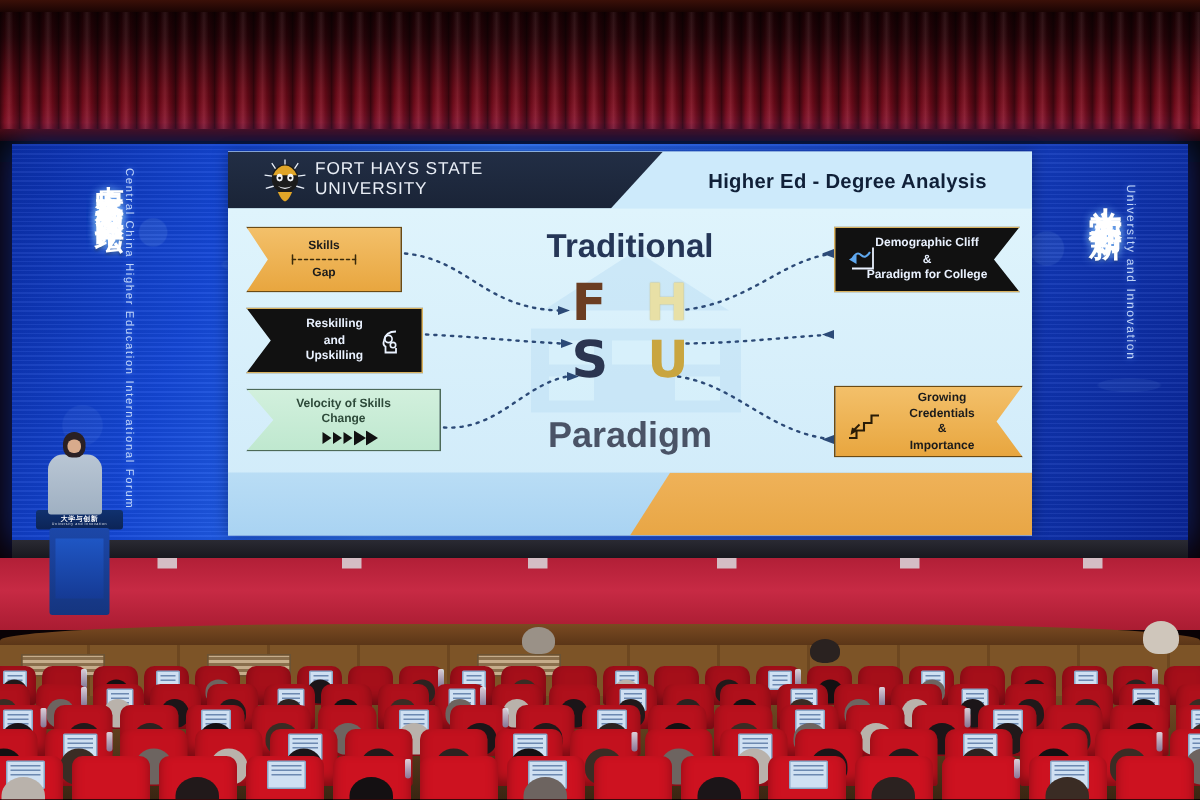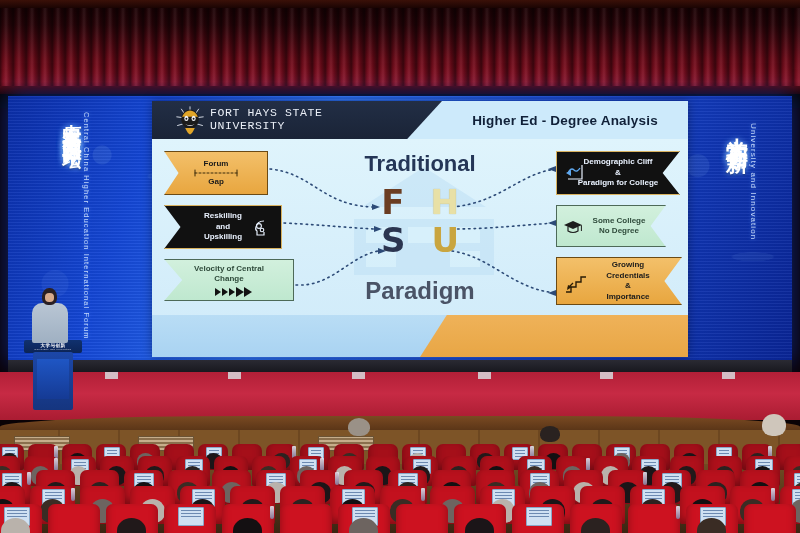--- a/index.html
+++ b/index.html
@@ -60,21 +60,21 @@
     clip-path:polygon(10% 0,100% 0,100% 100%,0 100%);}
 
   
   .slide-header{position:absolute;left:0;top:0;width:536px;height:38px;
     background:#cdeafb;}
   .hdr-dark{position:absolute;left:0;top:0;width:290px;height:38px;
     background:linear-gradient(180deg,#222e45,#1a2437);
     clip-path:polygon(0 0,100% 0,88% 100%,0 100%);}
   .fhsu-logo{position:absolute;left:22px;top:3px;width:32px;height:32px;}
   .fhsu-name{position:absolute;left:58px;top:6px;color:#e9eef6;
-    font-family:Liberation Mono, monospace;font-size:11.5px;line-height:12.5px;
+    font-family:Liberation Sans, sans-serif;font-size:11.5px;line-height:12.5px;
     letter-spacing:.6px;}
   .hdr-title{position:absolute;left:290px;top:0;width:246px;height:38px;
     display:flex;align-items:center;justify-content:center;
     color:#102038;font-size:13.5px;font-weight:bold;letter-spacing:.2px;}
 
   
   .watermark{position:absolute;left:184px;top:60px;width:176px;height:140px;opacity:.55;}
 
   
   .chev{position:absolute;display:flex;flex-direction:column;align-items:center;
@@ -249,21 +249,21 @@
         <span class="fl fl-H">H</span>
       </div>
       <div class="fl-row" style="margin-top:4px">
         <span class="fl fl-S">S</span>
         <span class="fl fl-U">U</span>
       </div>
     </div>
     <div class="c-paradigm">Paradigm</div>
 
     <div class="chev chev-l c-gold" id="chev-skills-gap">
-      <span class="lbl txt-dark">Forum</span>
+      <span class="lbl txt-dark">Skills</span>
       <svg width="48" height="8" viewBox="0 0 48 8">
         <g stroke="#3a2a0a" stroke-width="1" stroke-linecap="round">
           <line x1="3" y1="1" x2="3" y2="7"></line>
             <line x1="45" y1="1" x2="45" y2="7"></line>
           <line x1="3" y1="4" x2="45" y2="4" stroke-dasharray="2 2"></line>
         </g>
       </svg>
       <span class="lbl txt-dark">Gap</span>
     </div>
 
@@ -272,21 +272,21 @@
       <span class="lbl txt-light">and</span>
       <span class="lbl txt-light">Upskilling</span>
       <svg style="position:absolute;right:12px;top:13px" width="18" height="18" viewBox="0 0 18 18">
         <path d="M13 2 q-7 0 -8 6 q-1 3 1 4 l0 4 l7 0 l0 -3" fill="none" stroke="#eaf2ff" stroke-width="1.2"></path>
         <circle cx="8" cy="7" r="2.4" fill="none" stroke="#eaf2ff" stroke-width="1.1"></circle>
         <circle cx="11" cy="11" r="1.8" fill="none" stroke="#eaf2ff" stroke-width="1.1"></circle>
       </svg>
     </div>
 
     <div class="chev chev-l c-mint" id="chev-velocity">
-      <span class="lbl txt-mint">Velocity of Central</span>
+      <span class="lbl txt-mint">Velocity of Skills</span>
       <span class="lbl txt-mint">Change</span>
       <svg style="margin-top:2px" width="60" height="10" viewBox="0 0 60 10">
         <g fill="#111">
           <polygon points="16,1 22,5 16,9"></polygon>
             <polygon points="23,1 29,5 23,9"></polygon>
           <polygon points="30,1 36,5 30,9"></polygon>
             <polygon points="37,0 45,5 37,10"></polygon>
           <polygon points="45,0 53,5 45,10"></polygon>
         </g>
       </svg>
@@ -296,29 +296,20 @@
       <span class="lbl txt-light">Demographic Cliff</span>
       <span class="lbl txt-light">&amp;</span>
       <span class="lbl txt-light">Paradigm for College</span>
       <svg style="position:absolute;left:8px;top:12px" width="20" height="18" viewBox="0 0 20 18">
         <path d="M17 1 L17 15 L3 15" fill="none" stroke="#eaf2ff" stroke-width="1.2"></path>
         <path d="M15 4 q-3 5 -6 2 q-3 -3 -6 3" fill="none" stroke="#5fa8ef" stroke-width="1.4"></path>
         <polygon points="1,9 6,6 6,12" fill="#5fa8ef"></polygon>
       </svg>
     </div>
 
-    <div class="chev chev-r c-mint" id="chev-somecollege">
-      <span class="lbl txt-mint" style="margin-left:16px">Some College</span>
-      <span class="lbl txt-mint" style="margin-left:16px">No Degree</span>
-      <svg style="position:absolute;left:6px;top:13px" width="20" height="16" viewBox="0 0 20 16">
-        <polygon points="10,2 19,6 10,10 1,6" fill="#1d1d1d"></polygon>
-        <path d="M5 7.5 L5 12 q5 3 10 0 L15 7.5" fill="none" stroke="#1d1d1d" stroke-width="1.2"></path>
-        <line x1="18.4" y1="6.2" x2="18.4" y2="12" stroke="#1d1d1d" stroke-width="1"></line>
-      </svg>
-    </div>
 
     <div class="chev chev-r c-gold" id="chev-growing">
       <span class="lbl txt-dark" style="margin-left:18px">Growing</span>
       <span class="lbl txt-dark" style="margin-left:18px">Credentials</span>
       <span class="lbl txt-dark" style="margin-left:18px">&amp;</span>
       <span class="lbl txt-dark" style="margin-left:18px">Importance</span>
       <svg style="position:absolute;left:8px;top:14px" width="22" height="22" viewBox="0 0 22 22">
         <path d="M1 20 L6 20 L6 15 L11 15 L11 10 L16 10 L16 5 L21 5" fill="none" stroke="#2a1c06" stroke-width="1.4"></path>
         <path d="M3 16 L8 11" stroke="#2a1c06" stroke-width="1.3"></path>
         <polygon points="2,18 3,13 7,15" fill="#2a1c06"></polygon>

